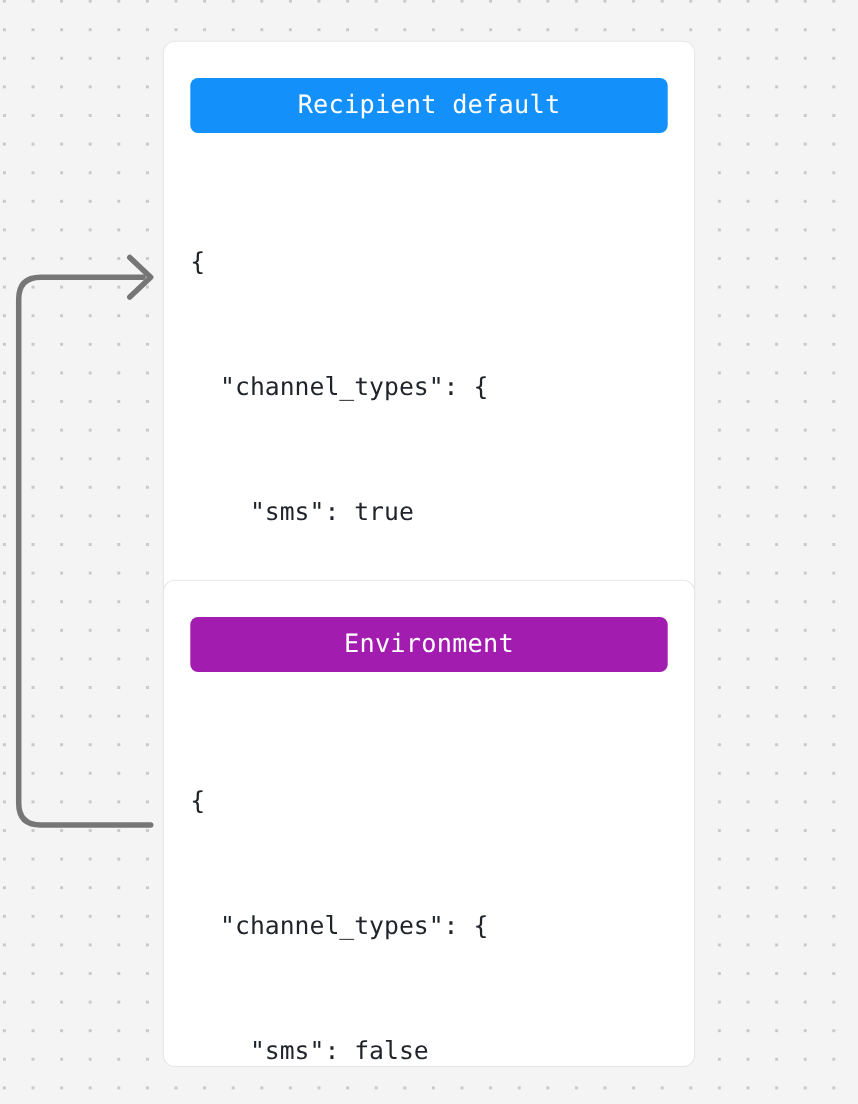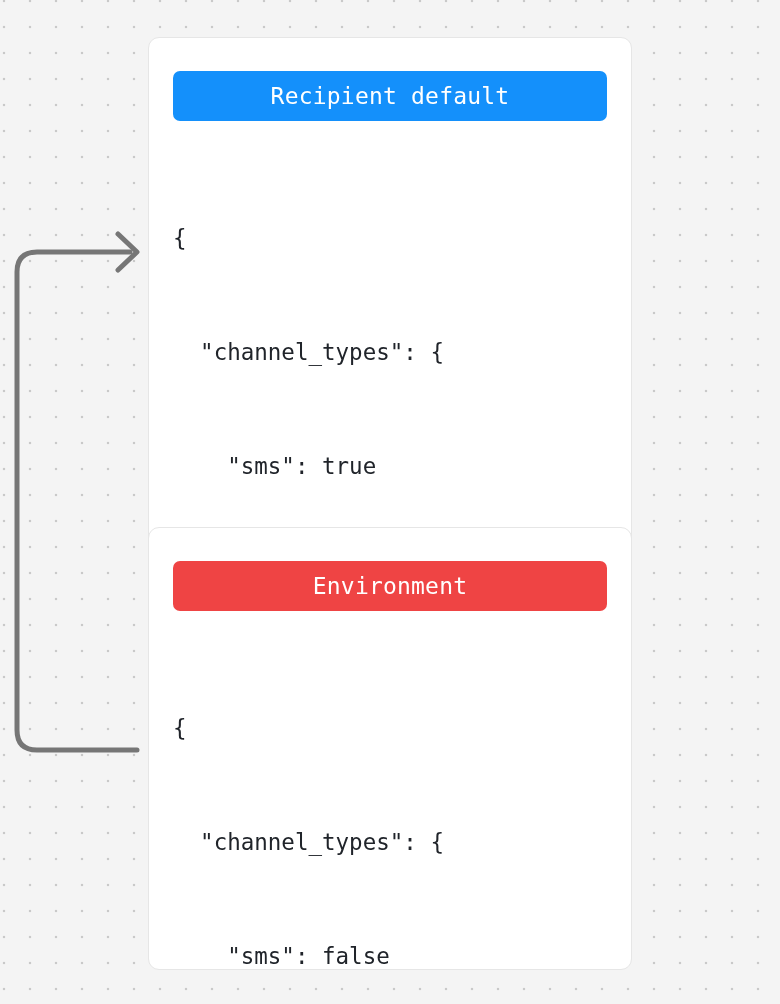--- a/index.html
+++ b/index.html
@@ -53,21 +53,21 @@
     display: flex;
     align-items: center;
     justify-content: center;
     color: #ffffff;
     font-size: 23px;
     letter-spacing: 0.2px;
     font-family: "DejaVu Sans Mono", "Liberation Mono", monospace;
     user-select: none;
   }
   #header-recipient   { background: #1490fb; }
-  #header-environment { background: #ef4444; }
+  #header-environment { background: #a21caf; }
 
   .code-block {
     margin-top: 22px;
     font-size: 22.5px;
     line-height: 38px;
     color: #20242a;
     white-space: pre;
     font-family: "DejaVu Sans Mono", "Liberation Mono", monospace;
   }
   .code-line { display: block; height: 38px; }

